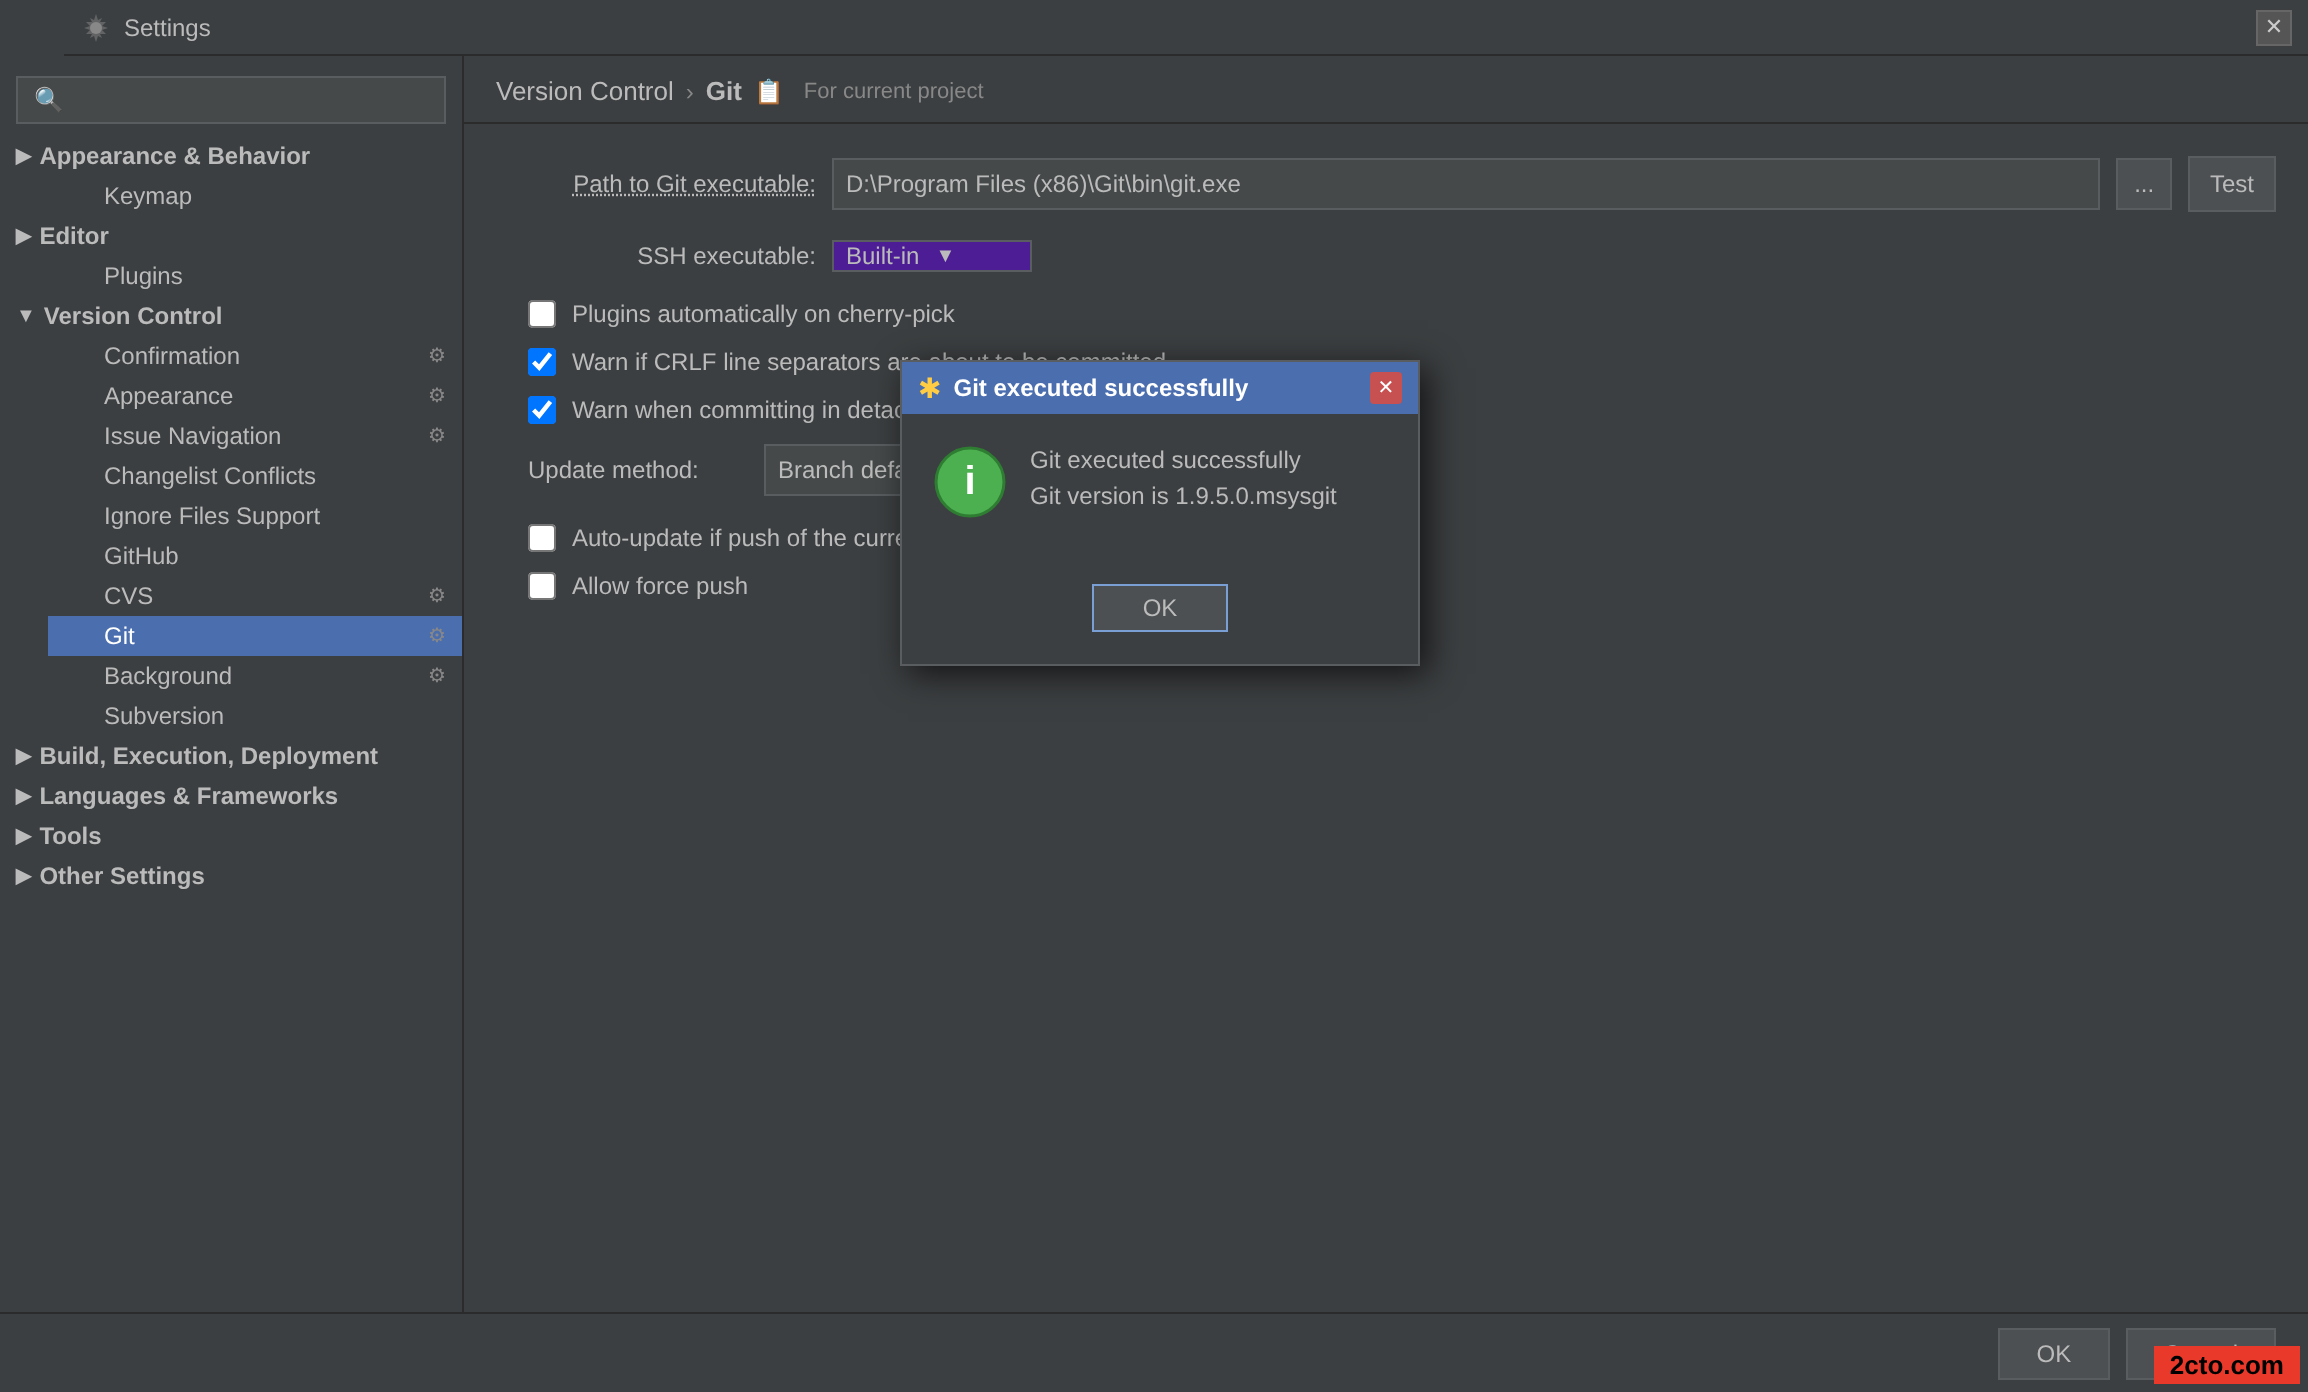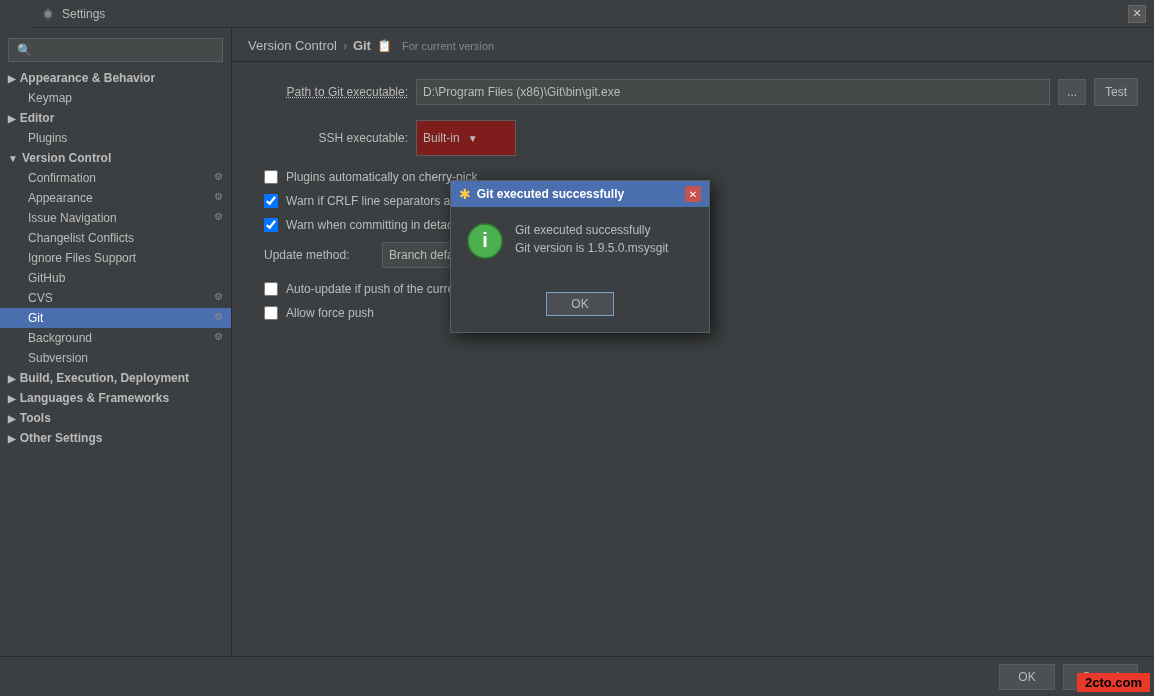--- a/index.html
+++ b/index.html
@@ -85,24 +85,26 @@
       font-weight: bold;
     }
 
     .sidebar-group .arrow {
       margin-right: 4px;
       font-size: 10px;
     }
 
     .sidebar-child {
       display: flex;
+      align-items: center;
       justify-content: space-between;
       padding: 3px 8px 3px 28px;
       cursor: pointer;
       color: #bbbbbb;
+      margin-left: 24px;
     }
     .sidebar-child.active { background: #4b6eaf; color: #fff; }
 
     .sidebar-child-icon {
       color: #888;
       font-size: 10px;
     }
 
     
     .content {
@@ -189,24 +191,24 @@
       color: #bbbbbb;
       width: 28px;
       height: 26px;
       cursor: pointer;
       font-size: 12px;
     }
 
     .ssh-select {
       display: flex;
       align-items: center;
-      background: #7f1d1d;
+      background: #4c1d95;
       border: 1px solid #5a5d60;
       padding: 3px 6px;
-      height: 36px;
+      height: 16px;
       cursor: pointer;
       min-width: 100px;
     }
     .ssh-select-arrow {
       margin-left: 8px;
       font-size: 10px;
     }
 
     .checkbox-row {
       display: flex;
@@ -498,21 +500,21 @@
     </div>
   </div>
 
   <div class="content">
 
     <div class="content-header">
       <span class="breadcrumb-text">Version Control</span>
       <span class="breadcrumb-arrow">›</span>
       <span class="breadcrumb-current">Git</span>
       <span class="breadcrumb-icon">📋</span>
-      <span class="breadcrumb-sub">For current version</span>
+      <span class="breadcrumb-sub">For current project</span>
     </div>
 
     <div class="form-content">
 
       <div class="form-row">
         <span class="form-label underline">Path to Git executable:</span>
         <input class="form-input" type="text" value="D:\Program Files (x86)\Git\bin\git.exe" style="">
         <button class="btn-dots">...</button>
         <button class="btn-small">Test</button>
       </div>

